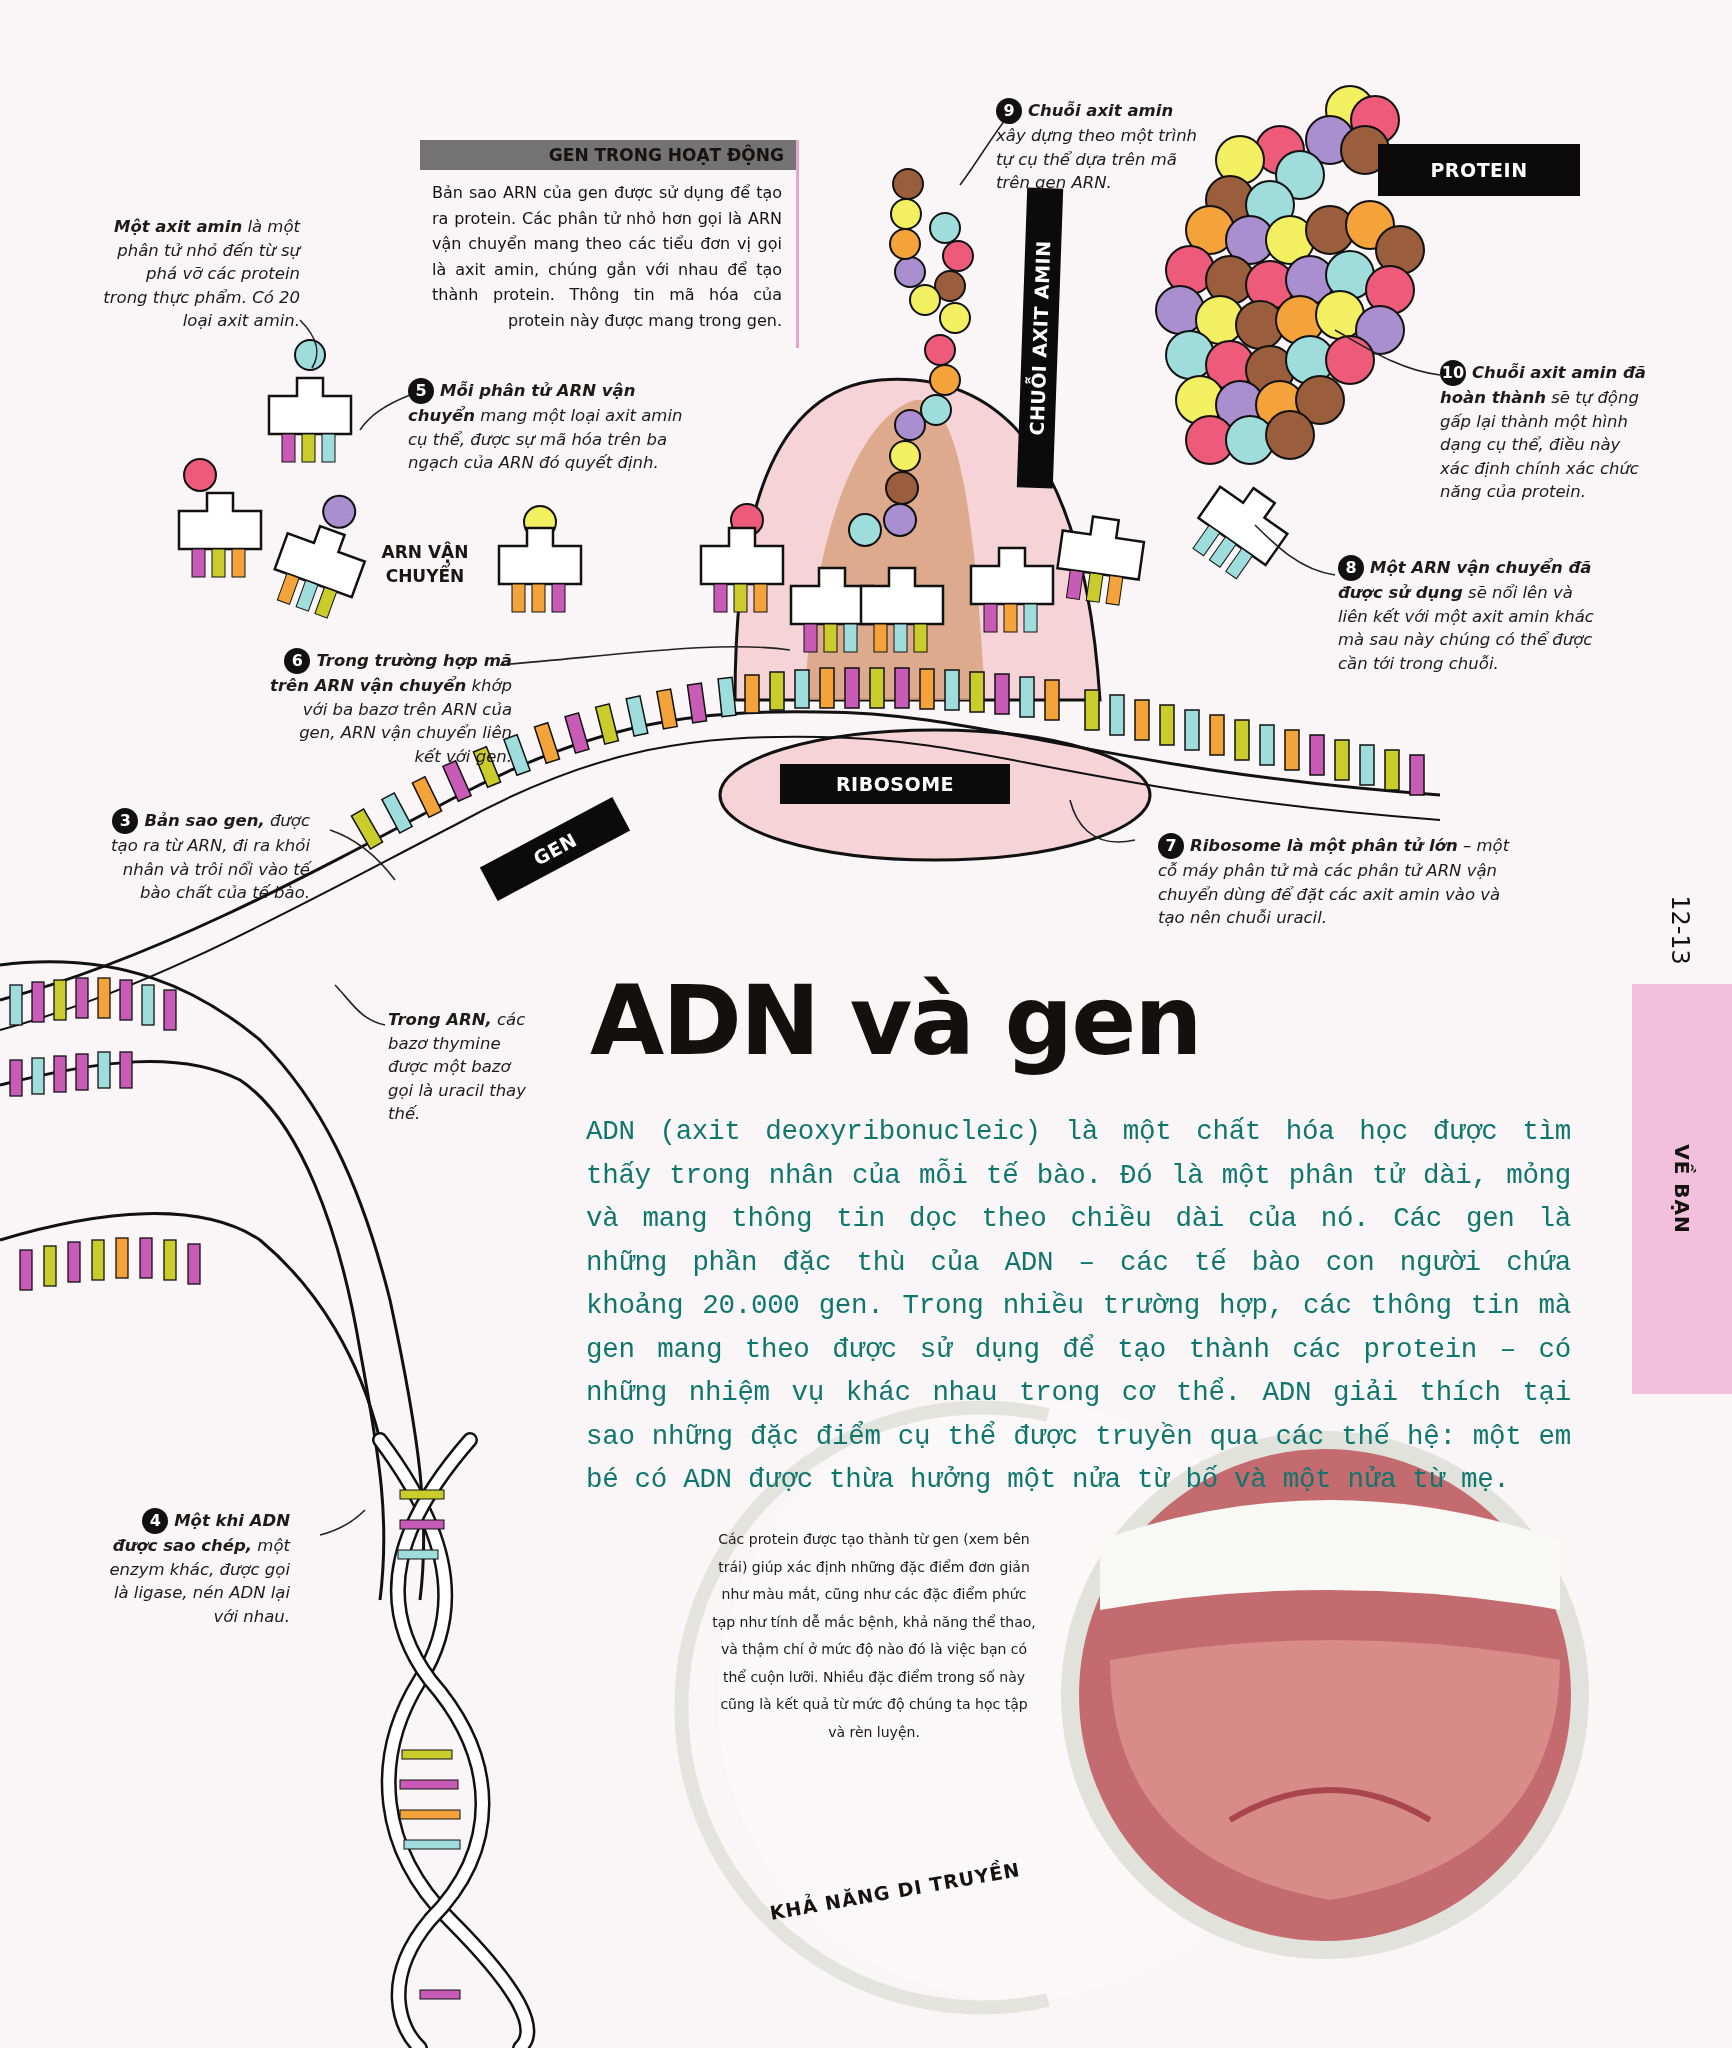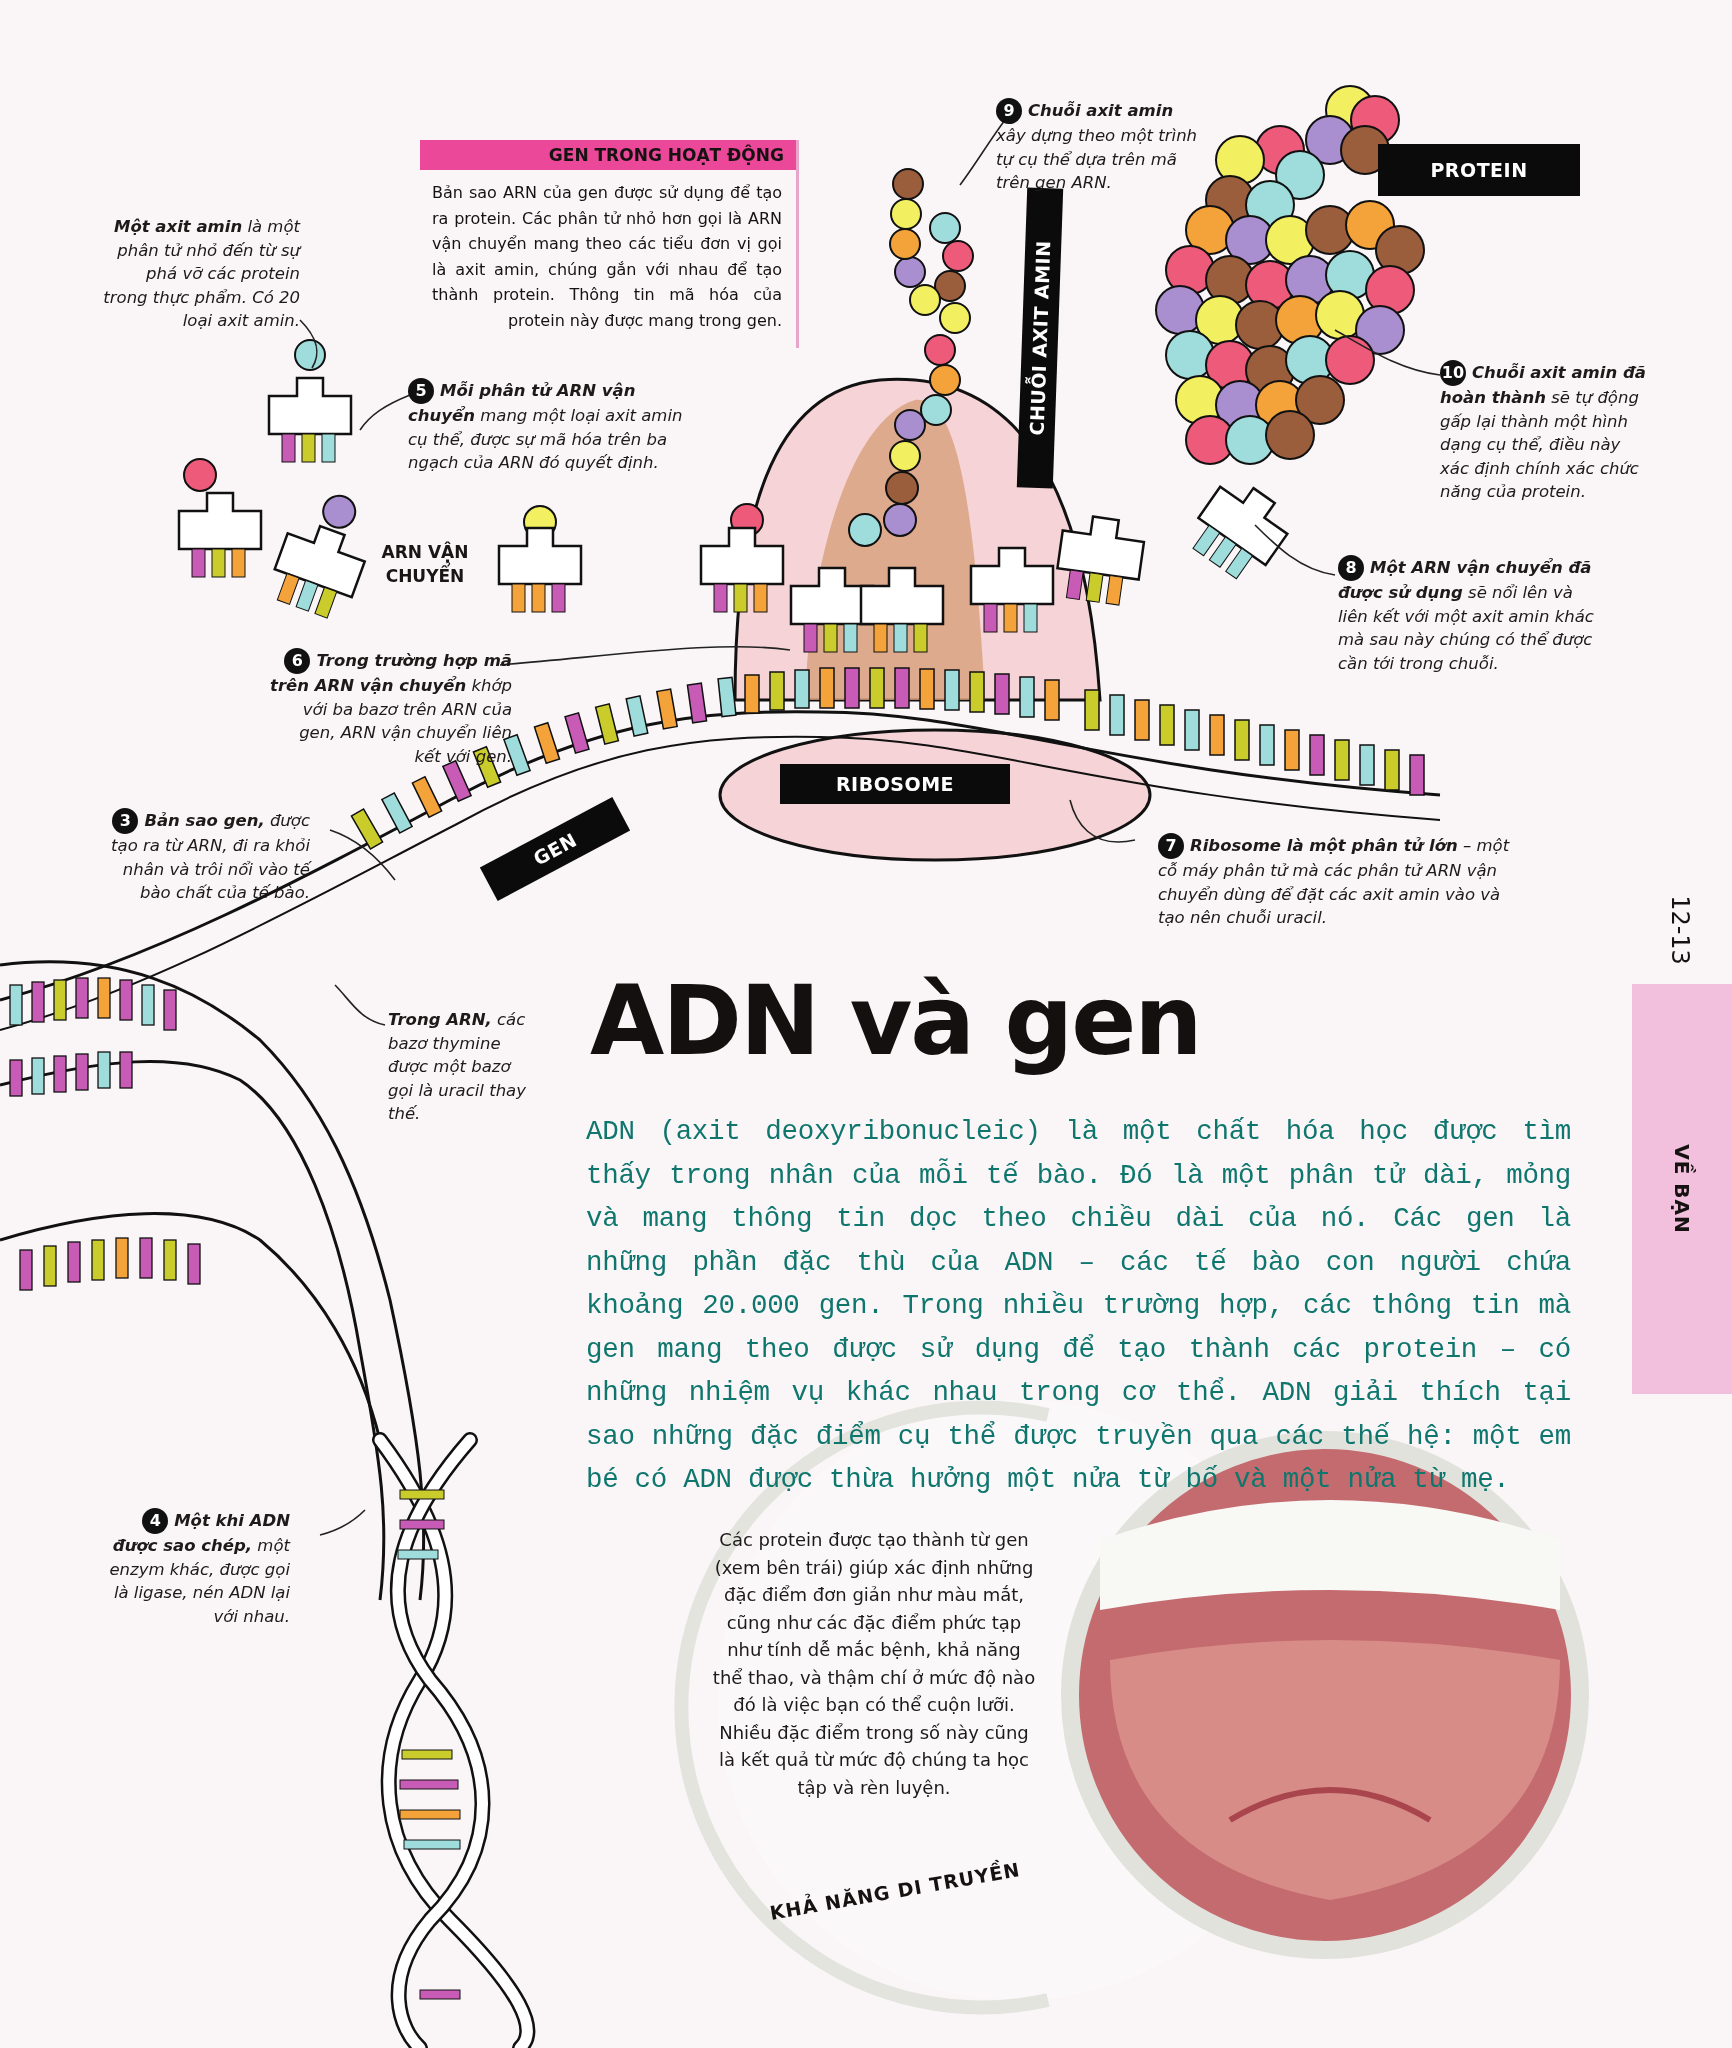--- a/index.html
+++ b/index.html
@@ -14,30 +14,30 @@
   .num { display:inline-block; width:26px; height:26px; border-radius:50%; background:#111;
          color:#fff; font-style:normal; font-weight:bold; font-size:16px; line-height:26px;
          text-align:center; margin-right:6px; vertical-align:middle; }
   .label-black { position:absolute; background:#0b0b0b; color:#fff; font-weight:bold;
          font-family:"DejaVu Sans", sans-serif; font-size:19px; letter-spacing:0.5px;
          display:flex; align-items:center; justify-content:center; }
   .plain-label { position:absolute; font-family:"DejaVu Sans", sans-serif; font-weight:bold;
          font-size:17px; line-height:24px; text-align:center; color:#1a1616; }
   .info-box { position:absolute; left:420px; top:140px; width:376px; height:208px;
          border-right:3px solid #e7a6c9; }
-  .info-box .hdr { background:#ec4899; height:30px; font-family:"DejaVu Sans", sans-serif;
+  .info-box .hdr { background:#737373; height:30px; font-family:"DejaVu Sans", sans-serif;
          font-weight:bold; font-size:17px; text-align:right; padding-right:12px; line-height:31px; }
   .info-box .body { font-family:"DejaVu Sans", sans-serif; font-size:16px; line-height:25.5px;
          text-align:justify; padding:10px 14px 0 12px; text-align-last:right; }
   h1.title { position:absolute; left:582px; top:958px; margin:8px; font-family:"DejaVu Sans", sans-serif;
          font-size:96px; font-weight:bold; letter-spacing:-2px; color:#141010; line-height:110px; }
   .intro { position:absolute; left:586px; top:1078px; width:985px; font-family:Liberation Mono, monospace;
          font-size:27.5px; line-height:43.5px; text-align:justify; color:#0f766e; letter-spacing:-0.3px;margin-top:32px; }
   .circle-text { position:absolute; left:712px; top:1526px; width:324px; font-family:"DejaVu Sans", sans-serif;
-         font-size:18px; line-height:27.5px; text-align:center; color:#1d1a1a; }
+         font-size:14px; line-height:27.5px; text-align:center; color:#1d1a1a; }
   .side-tab { position:absolute; left:1632px; top:984px; width:100px; height:410px; background:#f2bfdc; }
   .side-tab span { position:absolute; left:50%; top:50%; transform:translate(-50%,-50%) rotate(90deg);
          white-space:nowrap; font-family:"DejaVu Sans", sans-serif; font-weight:bold; font-size:20px;
          letter-spacing:1px; }
   .page-num { position:absolute; left:1650px; top:900px; width:60px; height:60px; }
   .page-num span { position:absolute; left:50%; top:50%; transform:translate(-50%,-50%) rotate(90deg);
          white-space:nowrap; font-family:"DejaVu Sans", sans-serif; font-size:24px; }
 </style>
 </head>
 <body>

